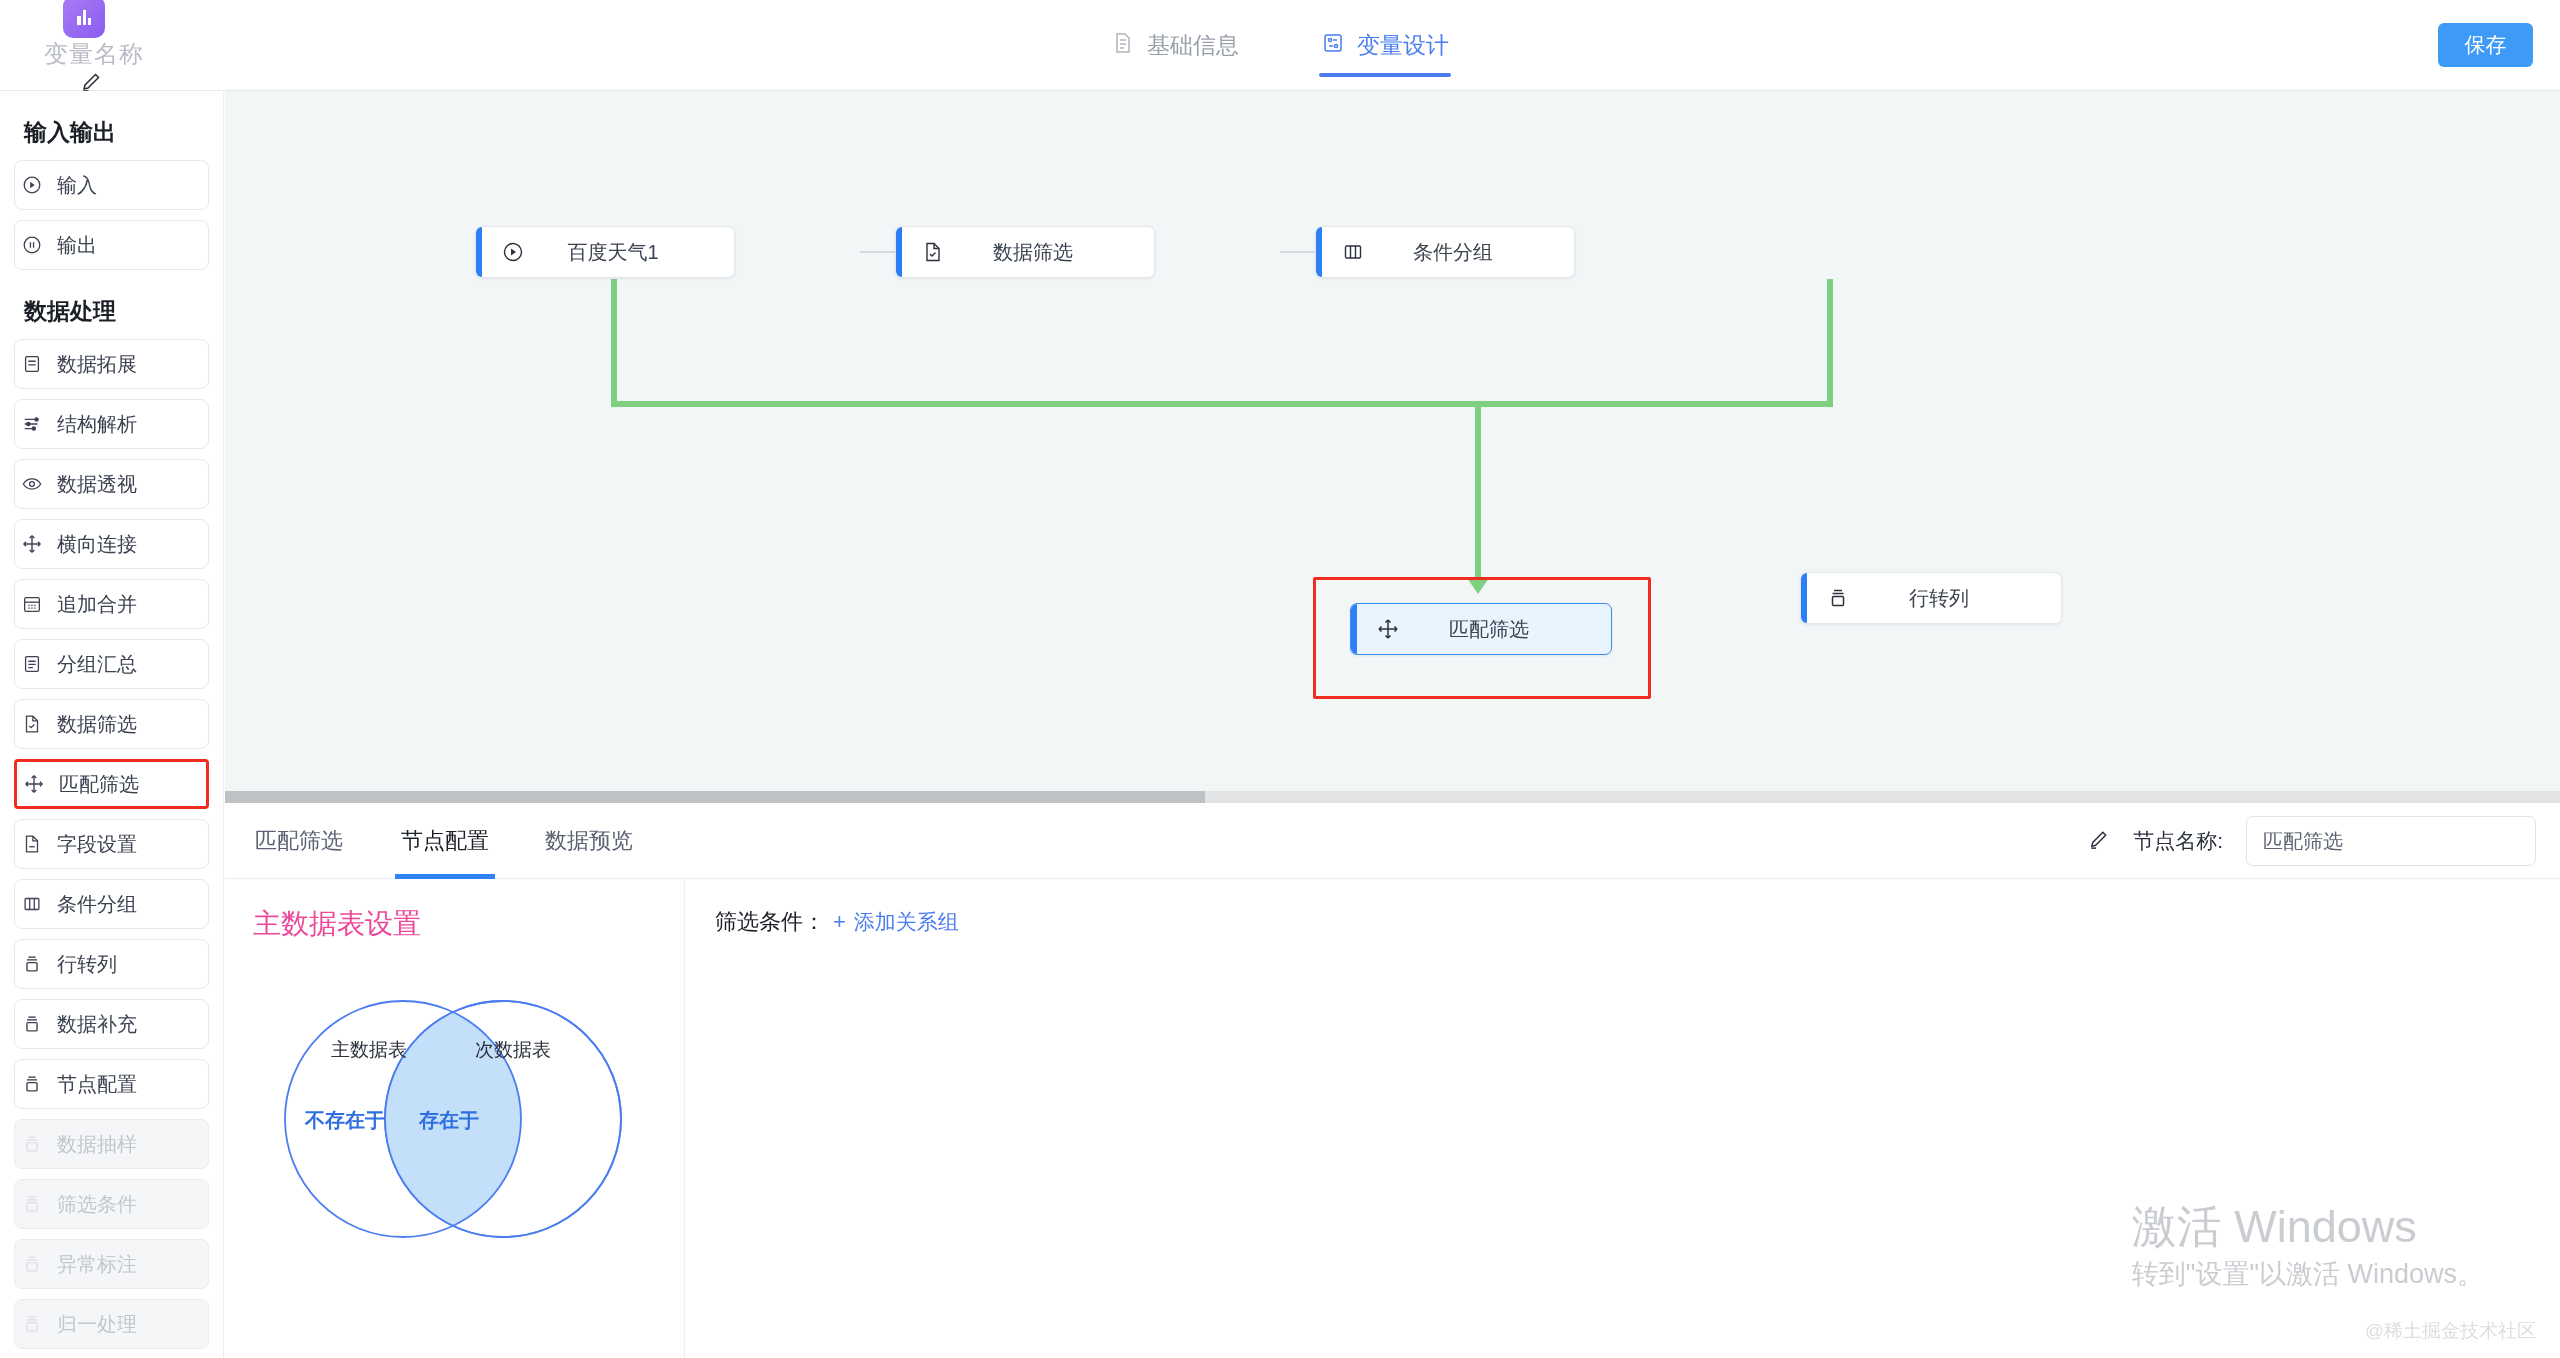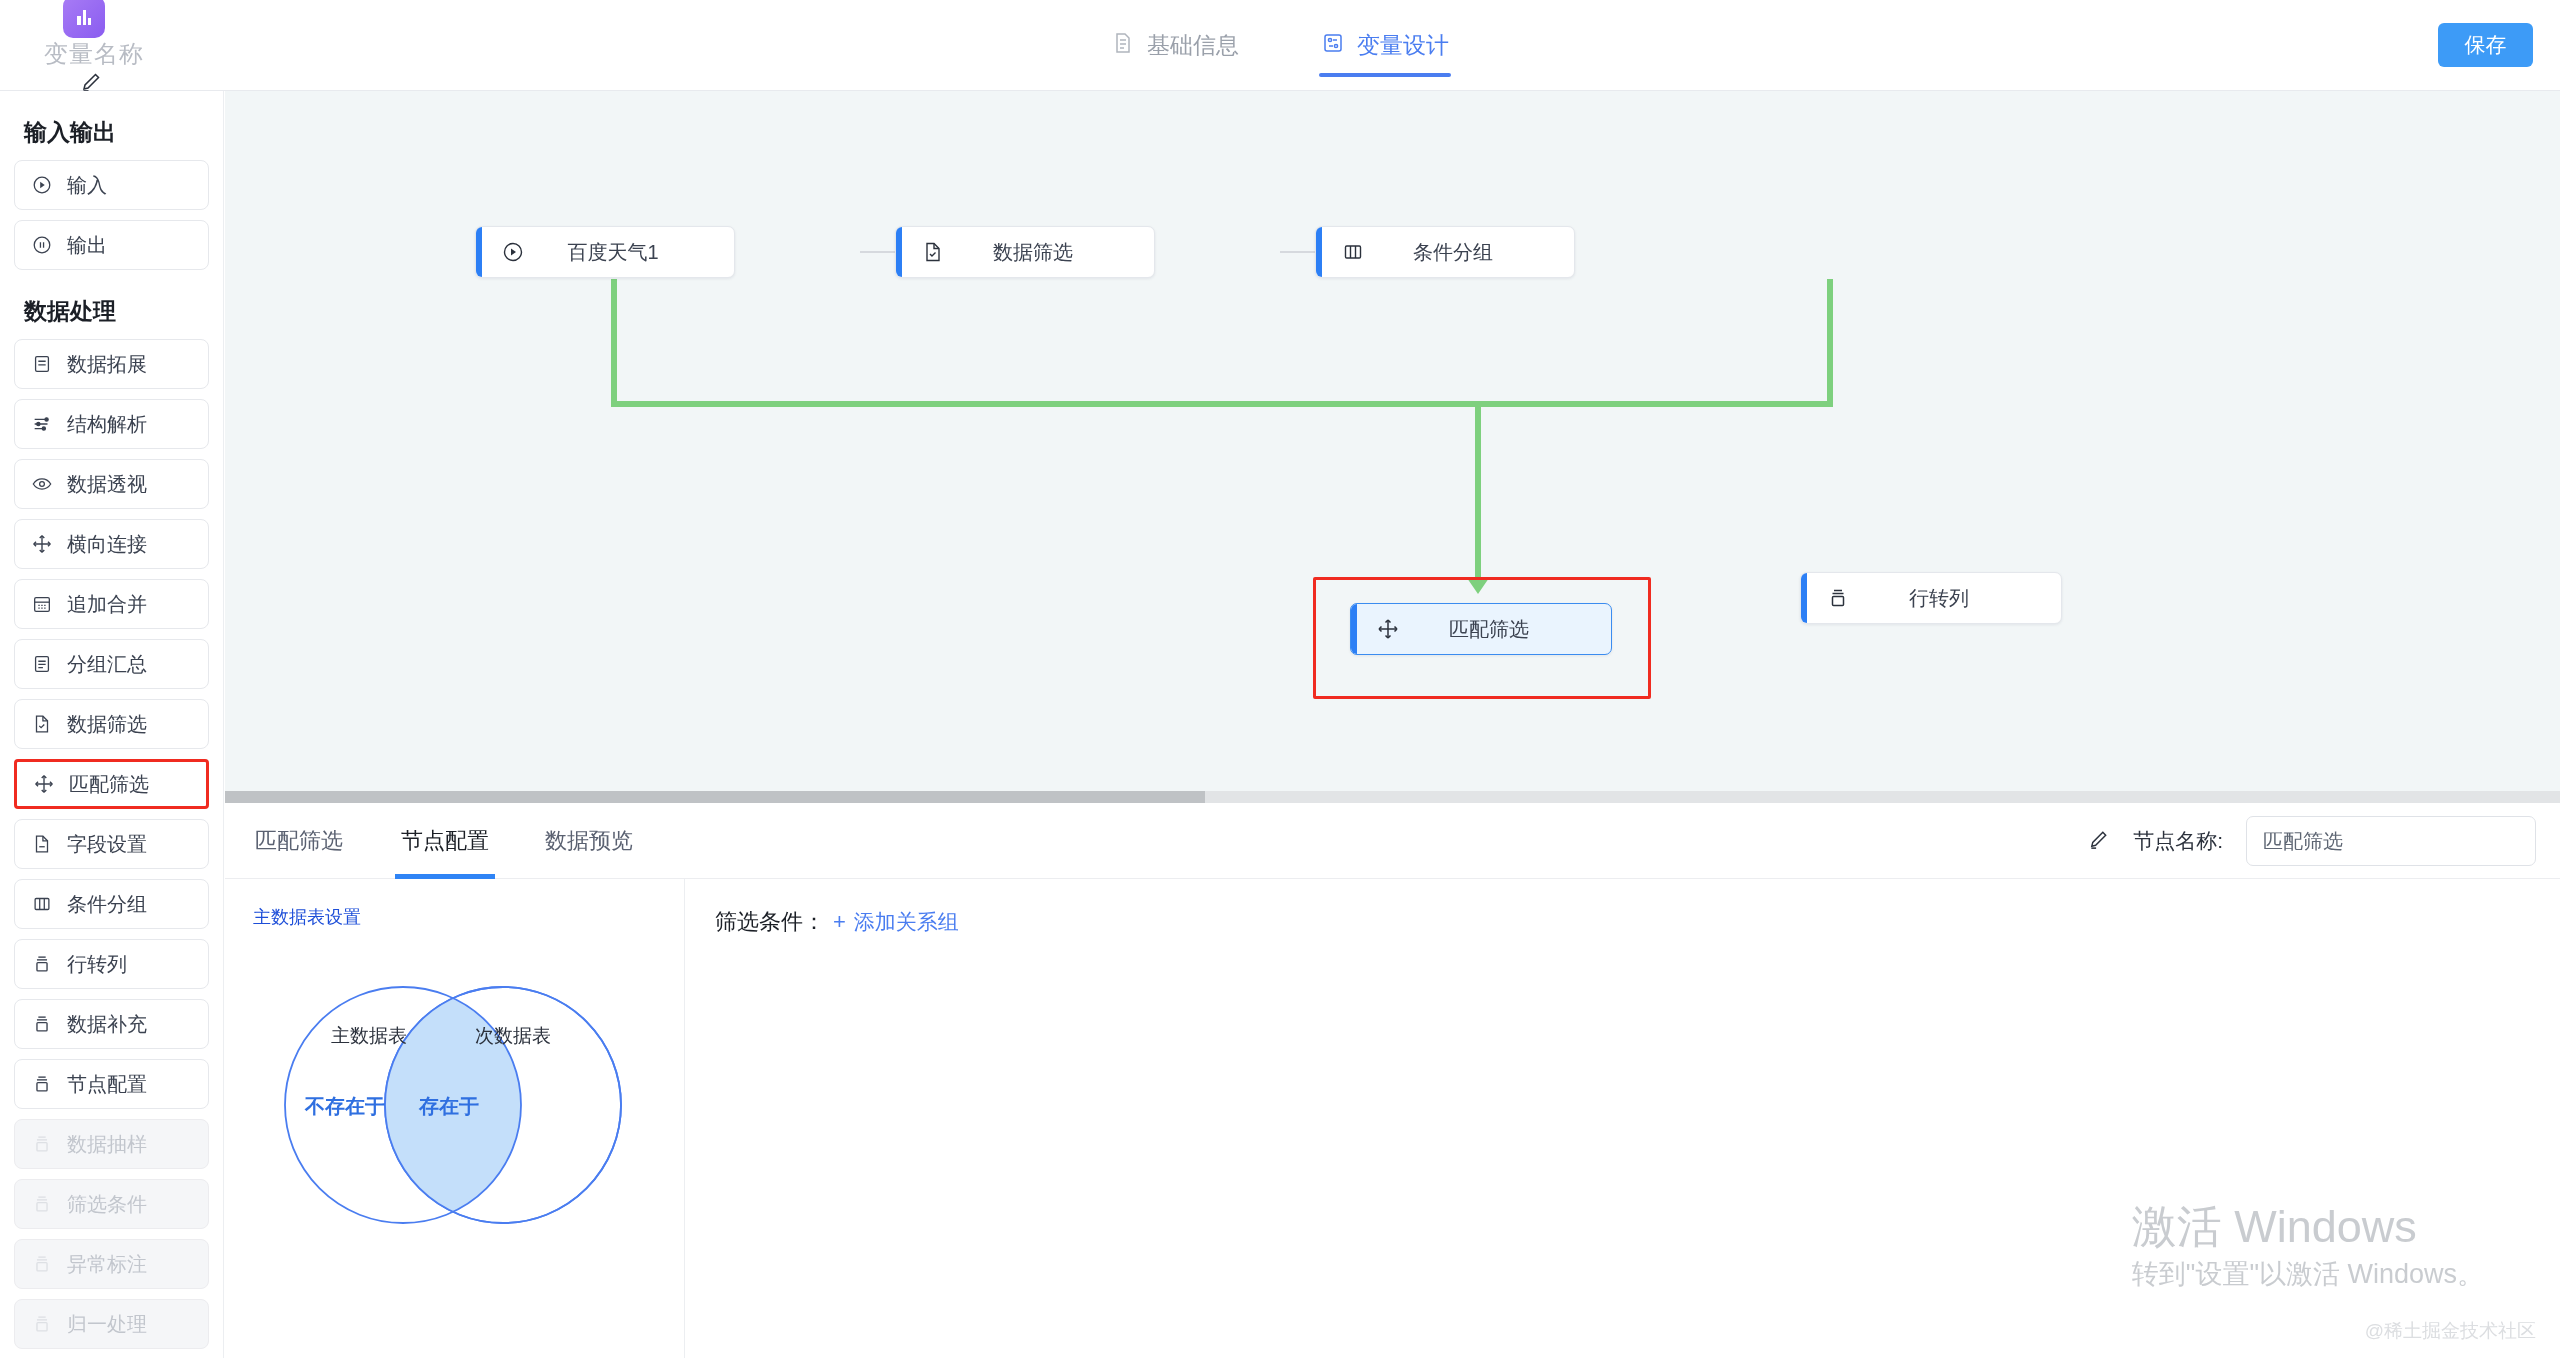--- a/index.html
+++ b/index.html
@@ -61,21 +61,21 @@
     background: #ffffff; border-right: 1px solid #eceef1;
     padding: 0 14px; overflow: hidden;
   }
   .side-group-title {
     font-size: 23px; font-weight: bold; color: #1b1f26;
     margin: 26px 0 12px 10px;
   }
   .side-item {
     height: 50px; margin-bottom: 10px;
     border: 1px solid #e6e8ec; border-radius: 8px; background: #fff;
-    display: flex; align-items: center; padding-left: 14px; gap: 12px;
+    display: flex; align-items: center; padding-left: 4px; gap: 12px;
     font-size: 20px; color: #3b4250; cursor: pointer; position: relative;
   }
   .side-item.disabled {
     background: #f5f6f8; color: #c2c6cd; border-color: #ececef; cursor: default;
   }
   .side-item.disabled .ic { opacity: .45; }
   .side-item.highlighted { border: 3px solid #f02b20; border-radius: 4px; }
   .ic { width: 26px; height: 26px; display: flex; align-items: center; justify-content: center; flex: 0 0 26px; }
   .ic svg { display: block; }
 
@@ -157,21 +157,21 @@
   .node-name-input {
     width: 290px; height: 50px; border: 1px solid #dfe2e7; border-radius: 7px;
     padding: 0 16px; font-size: 20px; color: #5e6673;
     font-family: inherit; outline: none; background: #fff;
   }
 
   .panel-body { display: flex; height: 479px; }
   .left-pane {
     width: 460px; border-right: 1px solid #eceef1; padding: 26px 28px 0 28px;
   }
-  .pane-title { font-size: 18px; color: #1d4ed8; margin-bottom: 22px; }
+  .pane-title { font-size: 28px; color: #ec4899; margin-bottom: 22px; }
   .select-box {
     position: relative; width: 400px; height: 48px;
     border: 1px solid #e3e6ea; border-radius: 7px;
     display: flex; align-items: center; padding: 0 16px;
     font-size: 20px; color: #c3c7ce; cursor: pointer; background:#fff;
   }
   .select-box .chev { position: absolute; right: 14px; top: 50%; transform: translateY(-50%); }
 
   .venn-wrap { margin-top: 36px; position: relative; width: 400px; height: 280px; }
 

